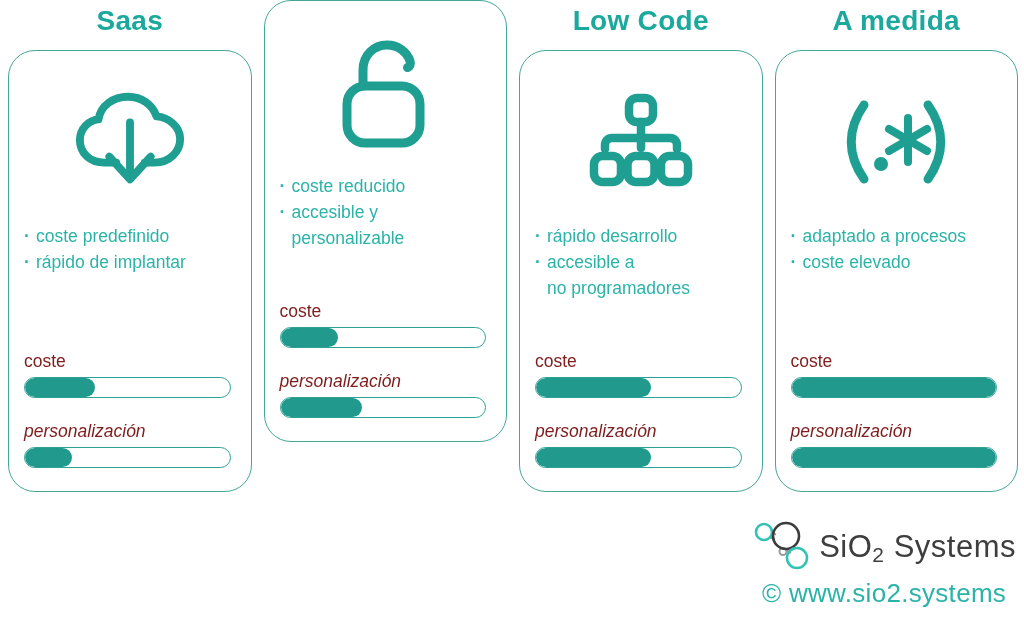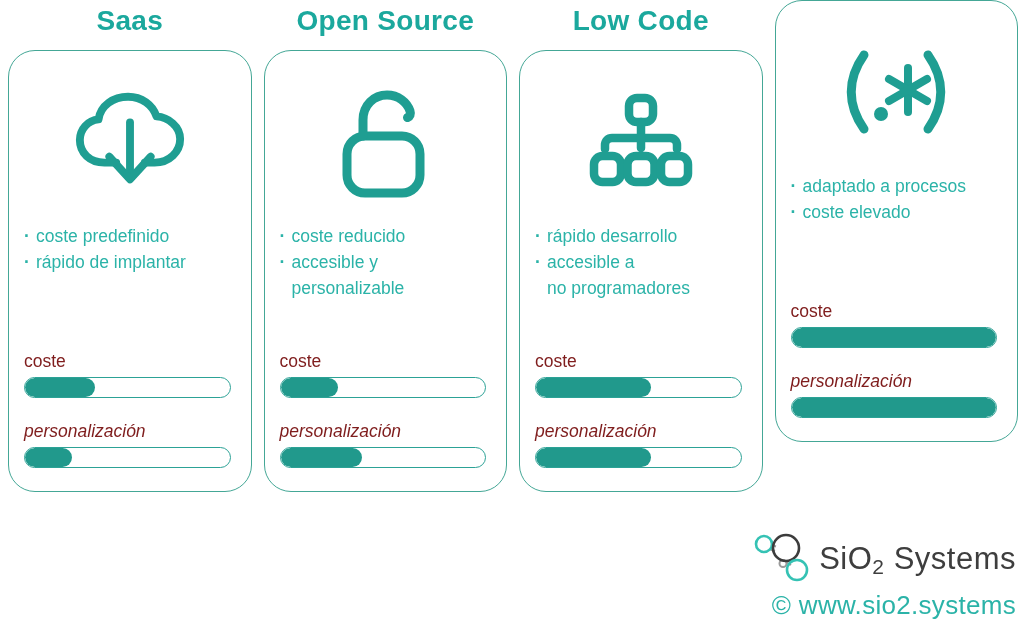--- a/index.html
+++ b/index.html
@@ -73,22 +73,22 @@
   }
   .bar-fill {
     height:100%;
     background:#21998C;
     border-radius:11px;
   }
   svg.icon { stroke:#1F9E92; fill:none; stroke-linecap:round; stroke-linejoin:round; }
   .footer {
     position:absolute;
     right:8px;
-    bottom:4px;
-    text-align:right;
+    bottom:16px;
+    text-align:center;
   }
   .brand-line {
     display:flex;
     align-items:center;
     justify-content:flex-end;
     gap:7px;
   }
   .brand-text {
     font-size:31px;
     color:#3E3E3E;
@@ -143,21 +143,20 @@
           <div class="bar-label">personalización</div>
           <div class="bar-track">
             <div class="bar-fill" style="width: 23%;"></div>
           </div>
         </div>
       </div>
     </div>
   </div>
 
   <div class="col">
-    <div class="col-title">Open Source</div>
     <div class="card">
       <div class="icon-wrap">
         <svg class="icon" width="100" height="112" viewBox="0 0 100 112" stroke-width="9">
           <rect x="12" y="50" width="73" height="57" rx="18"></rect>
           <path d="M28 50 V34 C28 19 39 9 52 9 C63 9 72 16 75 25 C76 28 75 30.5 72.5 31.5"></path>
         </svg>
       </div>
       <ul class="bullets">
         <li class="bullet">
           <span class="dot">·</span>
@@ -222,20 +221,21 @@
           <div class="bar-label">personalización</div>
           <div class="bar-track">
             <div class="bar-fill" style="width: 56%;"></div>
           </div>
         </div>
       </div>
     </div>
   </div>
 
   <div class="col">
+    <div class="col-title">A medida</div>
     <div class="card">
       <div class="icon-wrap">
         <svg class="icon" width="136" height="100" viewBox="0 0 136 100" stroke-width="9">
           <path d="M36 13 C19 37 19 63 36 87"></path>
           <path d="M100 13 C117 37 117 63 100 87"></path>
           <circle cx="53" cy="72" r="7" fill="#1F9E92" stroke="none"></circle>
           <path d="M80 26 V70" stroke-width="8"></path>
           <path d="M61 37 L99 59" stroke-width="8"></path>
           <path d="M61 59 L99 37" stroke-width="8"></path>
         </svg>

